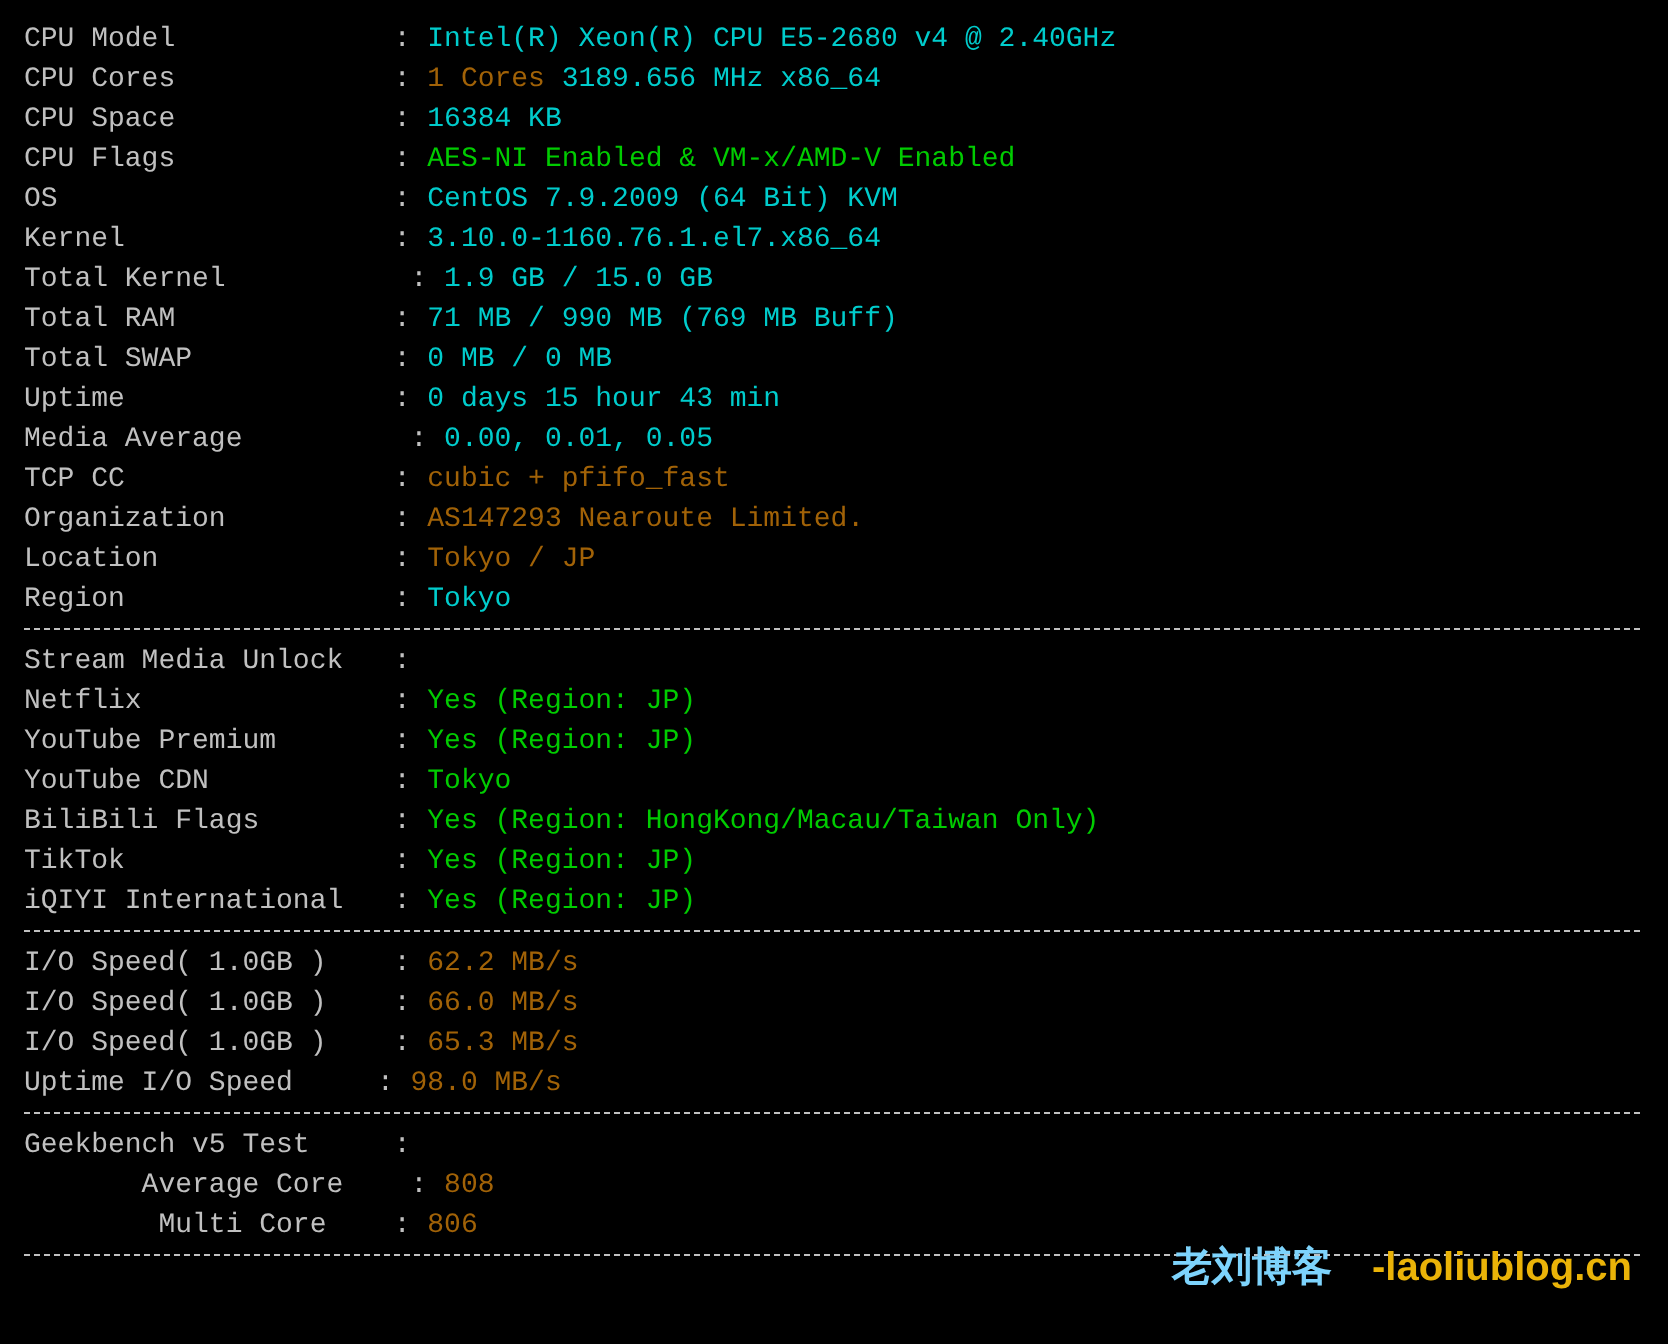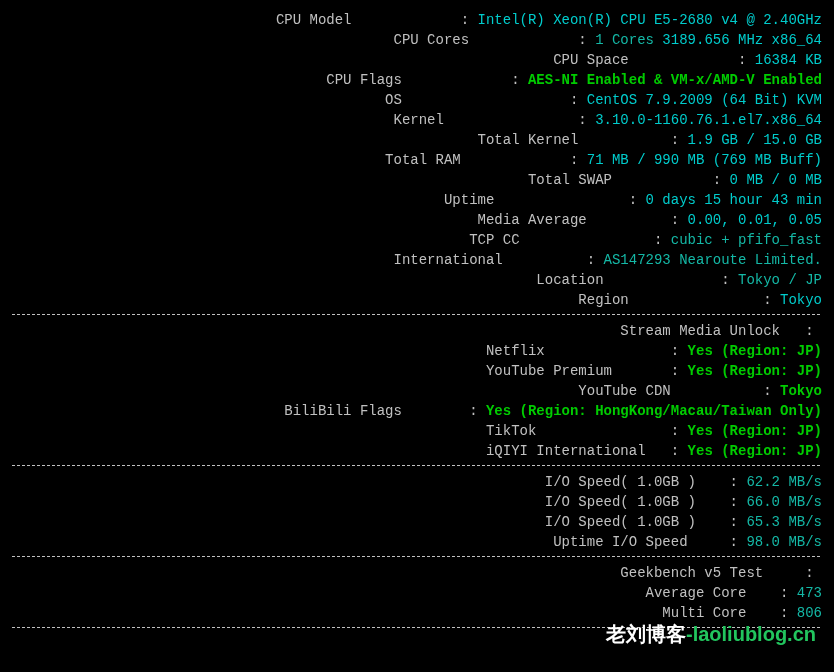--- a/index.html
+++ b/index.html
@@ -8,43 +8,43 @@
     font-family: "Consolas", "Courier New", monospace;
     font-size: 14px;
     line-height: 20px;
     color: #c0c0c0;
     padding: 10px 12px;
     width: 834px;
     height: 672px;
     overflow: hidden;
     position: relative;
   }
-  .row { white-space: pre; text-align: right; }
+  .row { white-space: pre; }
   .label { color: #c0c0c0; }
   .colon { color: #c0c0c0; }
   .cyan { color: #00cccc; }
-  .yellow { color: #14b8a6; }
-  .green { color: #00cc00; font-weight: bold; }
+  .yellow { color: #a16207; }
+  .green { color: #00cc00; }
   .hr {
     border: none;
     border-top: 1px dashed #c0c0c0;
     margin: 4px 0 6px 0;
     width: 808px;
   }
   .watermark {
     position: absolute;
     right: 18px;
     bottom: 28px;
     font-family: sans-serif;
     font-weight: bold;
     font-size: 20px;
     white-space: nowrap;
   }
-  .watermark .zh { color: #ffffff; }
-  .watermark .en { color: #22c55e; }
+  .watermark .zh { color: #7dd3fc; }
+  .watermark .en { color: #eab308; margin-left: 20px; }
 </style>
 </head>
 <body>
 
 <div class="row"><span class="label">CPU Model           </span><span class="colon">  : </span><span class="cyan">Intel(R) Xeon(R) CPU E5-2680 v4 @ 2.40GHz</span></div>
 
 <div class="row"><span class="label">CPU Cores           </span><span class="colon">  : </span><span class="yellow">1 Cores</span><span class="cyan"> 3189.656 MHz x86_64</span></div>
 
 <div class="row"><span class="label">CPU Space           </span><span class="colon">  : </span><span class="cyan">16384 KB</span></div>
 
@@ -59,21 +59,21 @@
 <div class="row"><span class="label">Total RAM           </span><span class="colon">  : </span><span class="cyan">71 MB / 990 MB (769 MB Buff)</span></div>
 
 <div class="row"><span class="label">Total SWAP          </span><span class="colon">  : </span><span class="cyan">0 MB / 0 MB</span></div>
 
 <div class="row"><span class="label">Uptime              </span><span class="colon">  : </span><span class="cyan">0 days 15 hour 43 min</span></div>
 
 <div class="row"><span class="label">Media Average        </span><span class="colon">  : </span><span class="cyan">0.00, 0.01, 0.05</span></div>
 
 <div class="row"><span class="label">TCP CC              </span><span class="colon">  : </span><span class="yellow">cubic + pfifo_fast</span></div>
 
-<div class="row"><span class="label">International        </span><span class="colon">  : </span><span class="yellow">AS147293 Nearoute Limited.</span></div>
+<div class="row"><span class="label">Organization        </span><span class="colon">  : </span><span class="yellow">AS147293 Nearoute Limited.</span></div>
 
 <div class="row"><span class="label">Location            </span><span class="colon">  : </span><span class="yellow">Tokyo / JP</span></div>
 
 <div class="row"><span class="label">Region              </span><span class="colon">  : </span><span class="cyan">Tokyo</span></div>
 
 <hr class="hr">
 
 <div class="row"><span class="label">Stream Media Unlock </span><span class="colon">  : </span></div>
 
 <div class="row"><span class="label">Netflix             </span><span class="colon">  : </span><span class="green">Yes (Region: JP)</span></div>
@@ -95,19 +95,19 @@
 <div class="row"><span class="label">I/O Speed( 1.0GB )  </span><span class="colon">  : </span><span class="yellow">66.0 MB/s</span></div>
 
 <div class="row"><span class="label">I/O Speed( 1.0GB )  </span><span class="colon">  : </span><span class="yellow">65.3 MB/s</span></div>
 
 <div class="row"><span class="label">Uptime I/O Speed   </span><span class="colon">  : </span><span class="yellow">98.0 MB/s</span></div>
 
 <hr class="hr">
 
 <div class="row"><span class="label">Geekbench v5 Test   </span><span class="colon">  : </span></div>
 
-<div class="row"><span class="label">       Average Core  </span><span class="colon">  : </span><span class="yellow">473</span></div>
+<div class="row"><span class="label">       Average Core  </span><span class="colon">  : </span><span class="yellow">808</span></div>
 
 <div class="row"><span class="label">        Multi Core  </span><span class="colon">  : </span><span class="yellow">806</span></div>
 
 <hr class="hr">
 
 <div class="watermark"><span class="zh">老刘博客</span><span class="en">-laoliublog.cn</span></div>
 
 </body></html>

